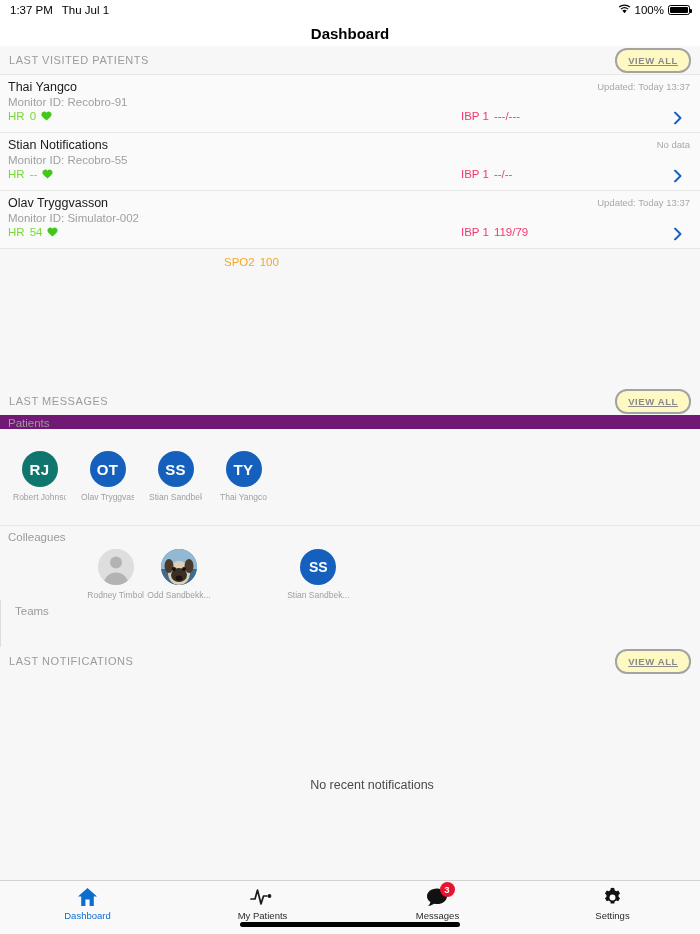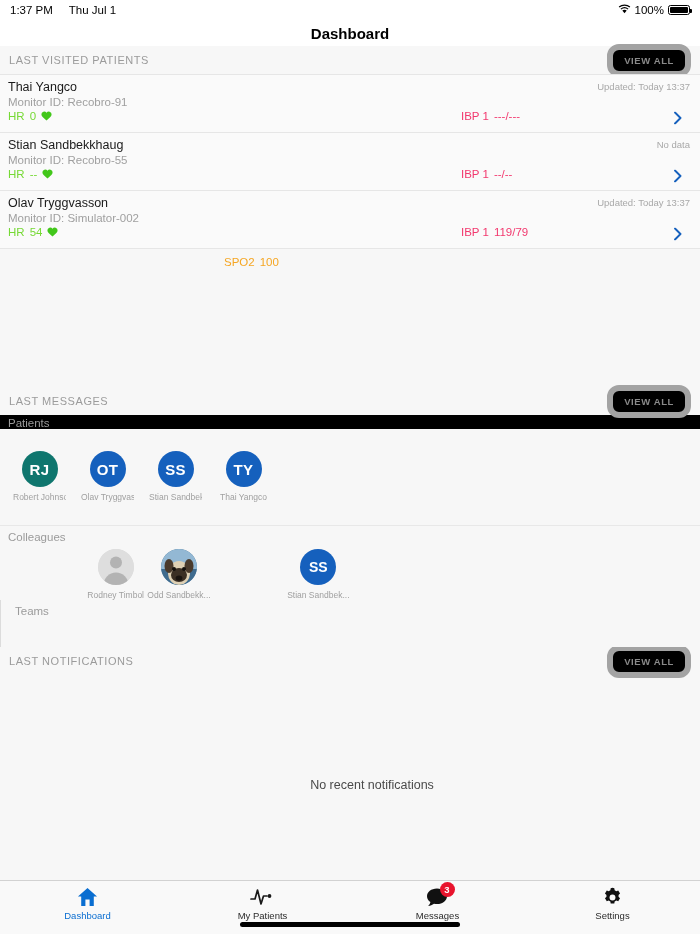--- a/index.html
+++ b/index.html
@@ -12,21 +12,21 @@
   body { position: relative; overflow: hidden; }
 
   
   .statusbar {
     height: 20px; width: 100%;
     display: flex; align-items: center;
     padding: 0 10px;
     font-size: 11.5px; color: #000;
     background: #ffffff;
   }
-  .sb-left { display: flex; align-items: center; gap: 16px; }
+  .sb-left { display: flex; align-items: center; gap: 9px; }
   .sb-right { margin-left: auto; display: flex; align-items: center; gap: 4px; }
   .wifi-icon { display: block; }
   .batt {
     position: relative; width: 22px; height: 10px;
     border: 1px solid #000; border-radius: 2.5px;
   }
   .batt::after {
     content: ""; position: absolute; right: -3px; top: 3px;
     width: 2px; height: 4px; background: #000; border-radius: 0 1px 1px 0;
   }
@@ -43,25 +43,26 @@
   .section-head {
     height: 28px; display: flex; align-items: center;
     padding: 0 9px; background: #f7f7f7;
   }
   .section-head .label {
     font-size: 11px; letter-spacing: .55px; color: #9b9b9b;
     text-transform: uppercase;
   }
   .view-all {
     margin-left: auto;
-    border: 6px solid #a3a3a3; border-radius: 12px;
-    background: #000000; color: #8a8a8a;
+    border: 2px solid #a3a3a3; border-radius: 12px;
+    background: #fef9c3; color: #8a8a8a;
     font-size: 9.5px; letter-spacing: .6px; font-weight: bold;
     padding: 5px 11px; cursor: pointer;
     font-family: "Liberation Sans", sans-serif;
+    text-decoration: underline;
   }
 
   
   .patients { background: #fafafa; }
   .patient-row {
     position: relative; background: #fafafa;
     border-bottom: 1px solid #e6e6e6;
     padding: 5px 8px 6px 8px; cursor: pointer;
   }
   .patient-row:first-child { border-top: 1px solid #e6e6e6; }
@@ -82,21 +83,21 @@
     position: absolute; right: 10px; top: 50%;
     transform: translateY(-50%); line-height: 0;
   }
 
   
   .gap { background: #f7f7f7; }
 
   
   .msg-sub {
     font-size: 11.5px; color: #9b9b9b;
-    padding: 2px 8px 0 8px; background: #000000;
+    padding: 2px 8px 0 8px; background: #701a75;
   }
   .avatar-strip {
     display: flex; gap: 15px; padding: 22px 0 0 13px;
     background: #f7f7f7; height: 96px;
   }
   .av-item { width: 53px; text-align: center; cursor: pointer; }
   .av-circle {
     width: 36px; height: 36px; border-radius: 50%;
     margin: 0 auto; display: flex; align-items: center; justify-content: center;
     color: #fff; font-size: 15px; font-weight: bold; letter-spacing: .3px;
@@ -216,21 +217,21 @@
       </span>
       <span class="chev">
         <svg width="8" height="13" viewBox="0 0 8 13">
             <path d="M1 1 L6.5 6.5 L1 12" stroke="#1560bd" stroke-width="1.9" fill="none" stroke-linecap="round" stroke-linejoin="round"></path>
           </svg>
       </span>
     </div>
   </div>
 
   <div class="patient-row">
-    <div class="p-name">Stian Sandbekkhaug</div>
+    <div class="p-name">Stian Notifications</div>
     <div class="p-monitor">Monitor ID: Recobro-55</div>
     <div class="p-status">No data</div>
     <div class="vitals">
       <span class="vital v-hr">
         <span>HR</span>
         <span class="val">--</span>
         <span class="heart">
           <svg width="11" height="10" viewBox="0 0 12 11">
               <path d="M6 10.4 C2.2 7.6 0.4 5.8 0.4 3.7 A3.1 3.1 0 0 1 6 1.9 A3.1 3.1 0 0 1 11.6 3.7 C11.6 5.8 9.8 7.6 6 10.4 Z" fill="#42c71a"></path>
             </svg>

